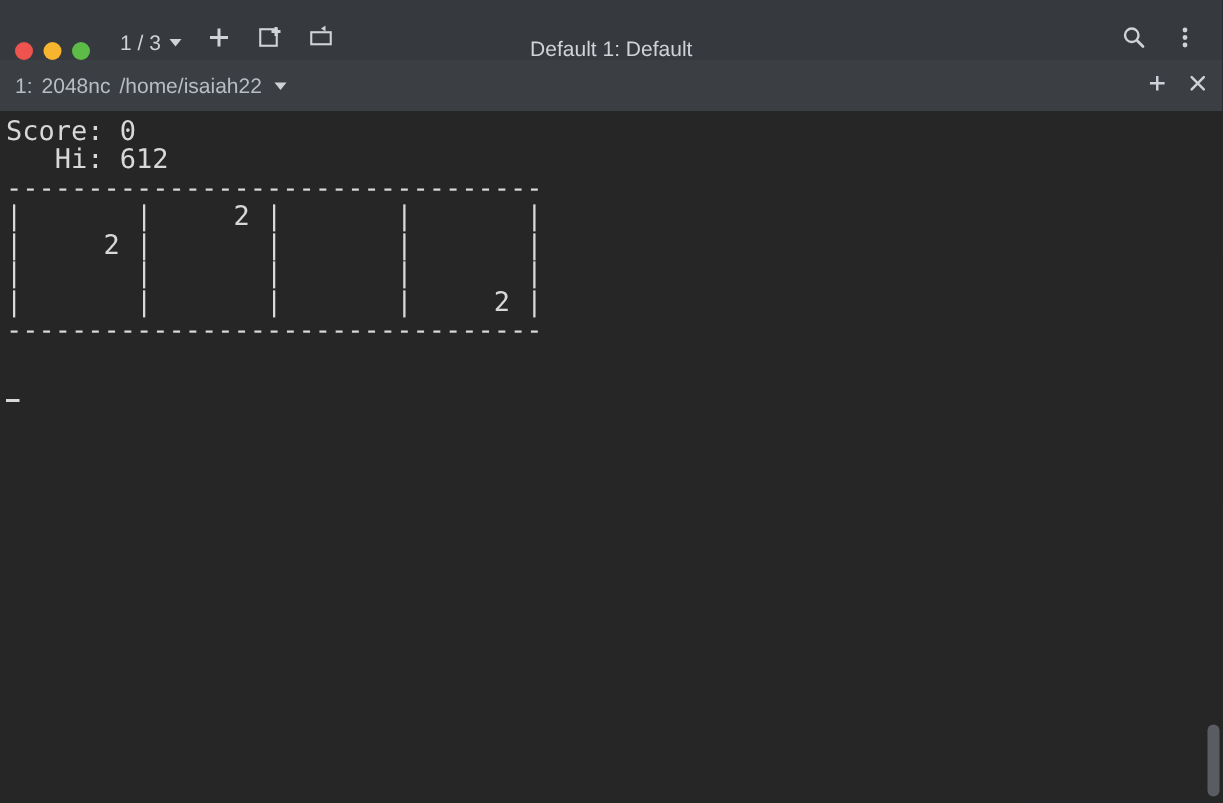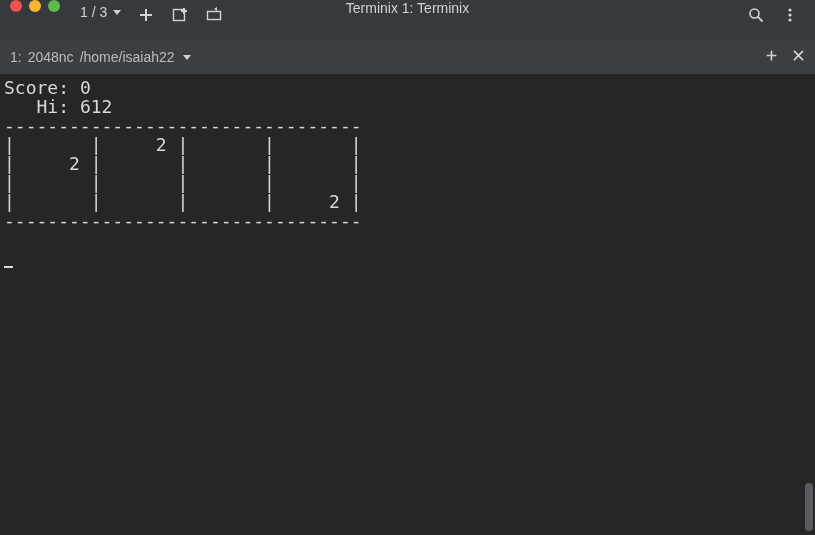--- a/index.html
+++ b/index.html
@@ -8,21 +8,21 @@
     height: 535px;
     background: #2c2f33;
     font-family: -apple-system, BlinkMacSystemFont, "Segoe UI", sans-serif;
     overflow: hidden;
     position: relative;
   }
   .titlebar {
     height: 40px;
     background: #363a3e;
     display: flex;
-    align-items: flex-start;
+    align-items: flex-end;
     padding: 0 10px;
     color: #cdd1d6;
   }
   .traffic {
     display: flex;
     gap: 7px;
     align-items: center;
     margin-right: 14px;
   }
   .dot { width: 12px; height: 12px; border-radius: 50%; }
@@ -142,21 +142,21 @@
       <rect x="1.5" y="2.5" width="11" height="11" fill="none" stroke="currentColor" stroke-width="1.4"></rect>
       <path d="M11 1h2v2h2v2h-2v2h-2V5H9V3h2z" fill="currentColor"></path>
     </svg>
   </div>
   <div class="tb-btn">
     <svg viewBox="0 0 16 16">
       <rect x="1.5" y="4.5" width="13" height="8" fill="none" stroke="currentColor" stroke-width="1.4"></rect>
       <path d="M8 2 L11 0 L11 4 Z" fill="currentColor"></path>
     </svg>
   </div>
-  <div class="title">Terminix 1: Terminix</div>
+  <div class="title">Default 1: Default</div>
   <div class="tb-right">
     <div class="tb-btn">
       <svg viewBox="0 0 16 16">
         <circle cx="6.5" cy="6.5" r="4.5" fill="none" stroke="currentColor" stroke-width="1.6"></circle>
         <path d="M10.2 10.2 L14 14" stroke="currentColor" stroke-width="1.8" stroke-linecap="round"></path>
       </svg>
     </div>
     <div class="tb-btn">
       <svg viewBox="0 0 16 16">
         <circle cx="8" cy="3" r="1.6" fill="currentColor"></circle>

